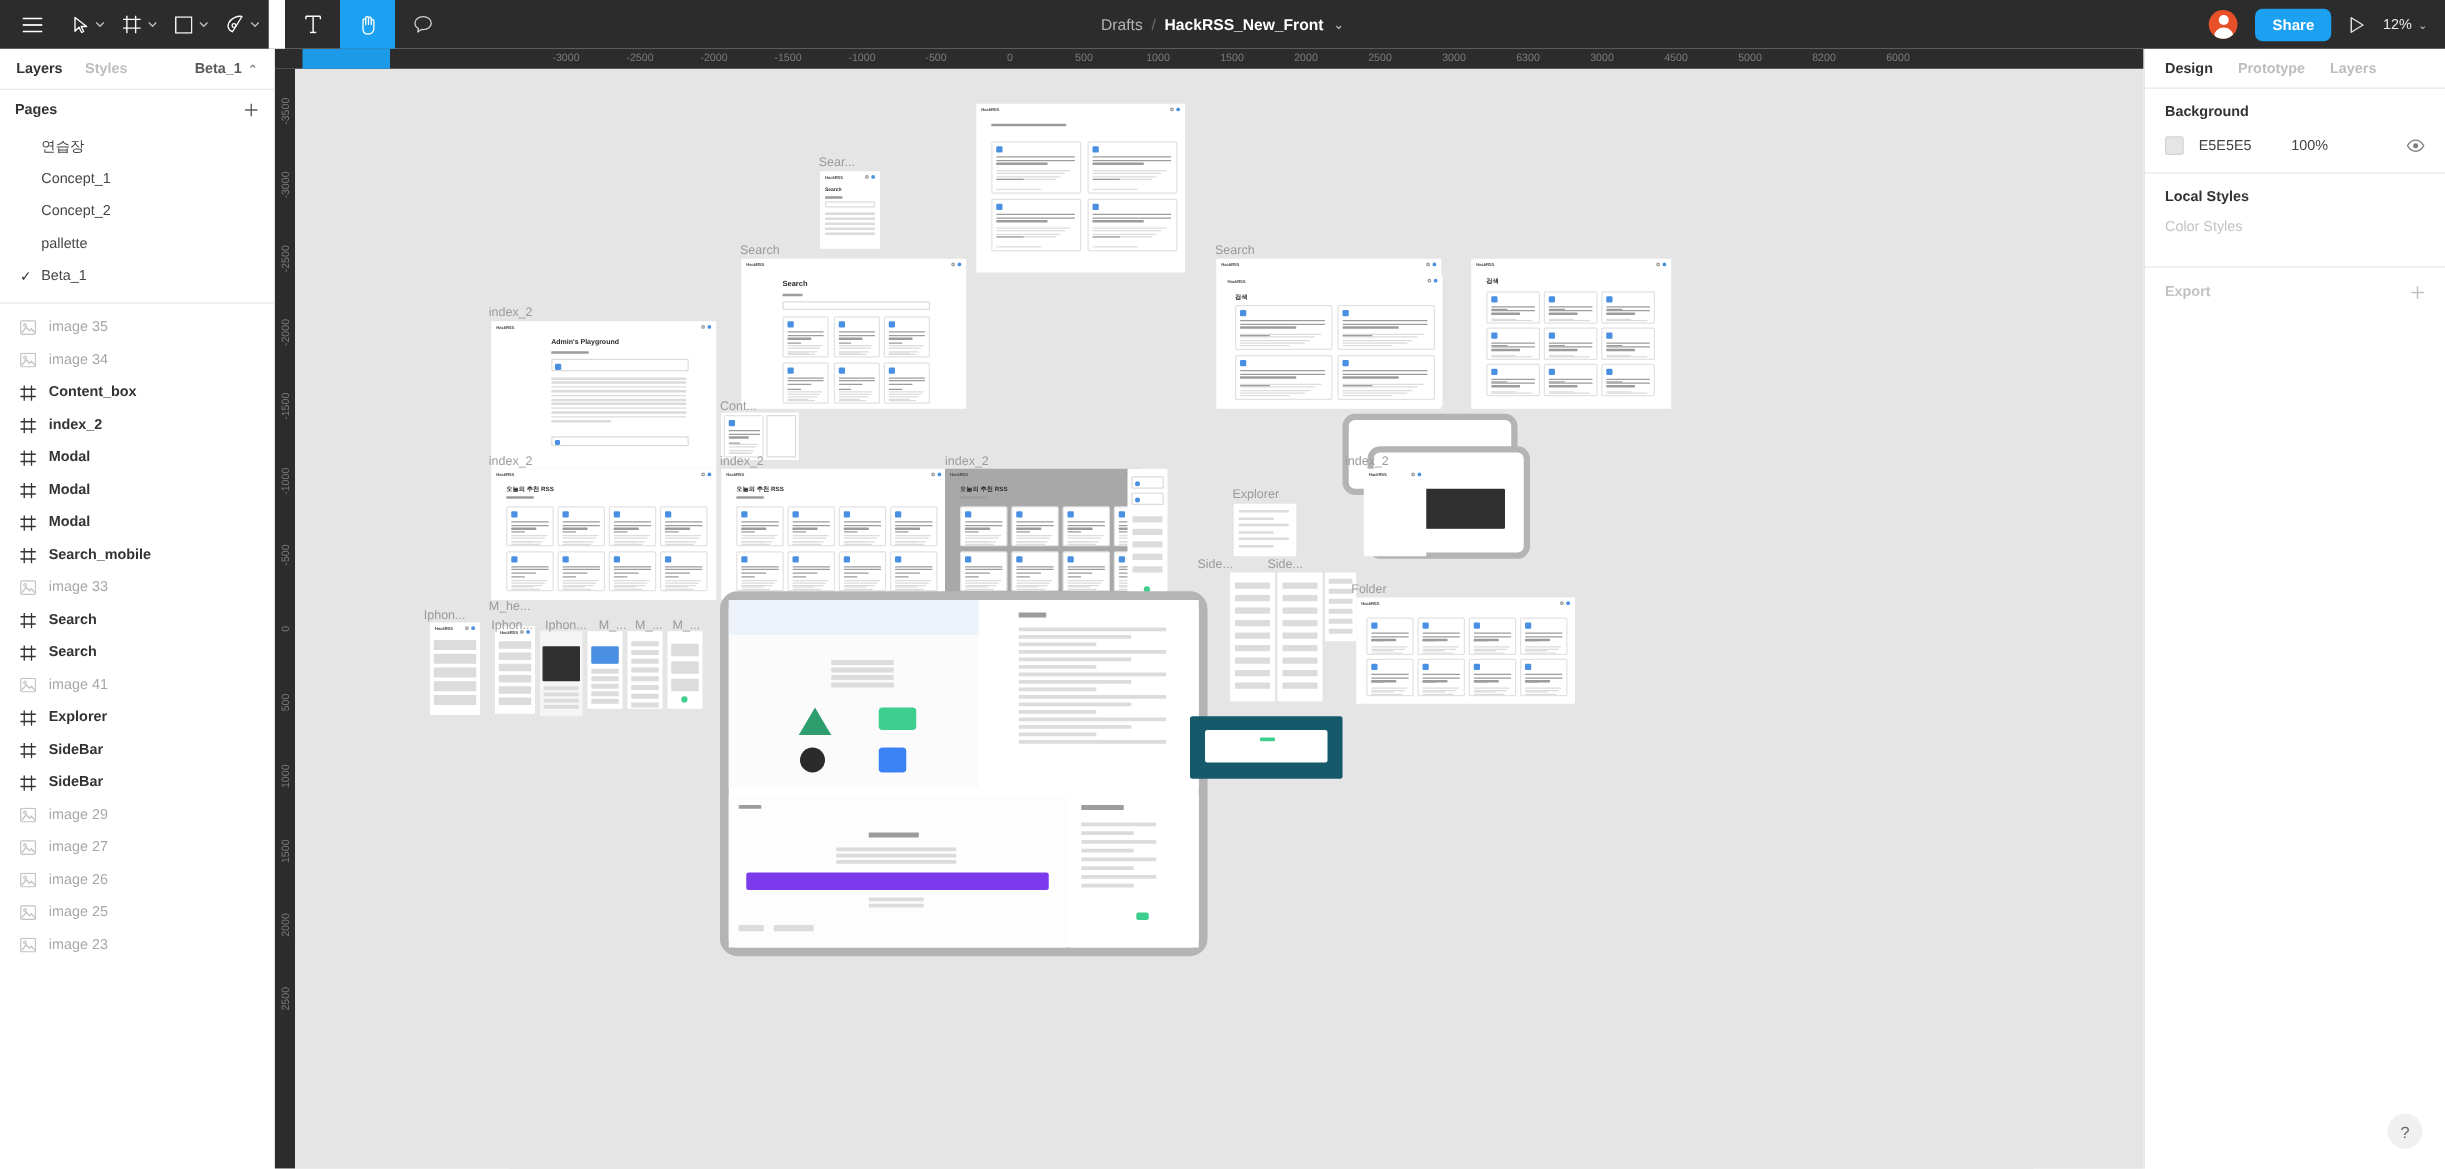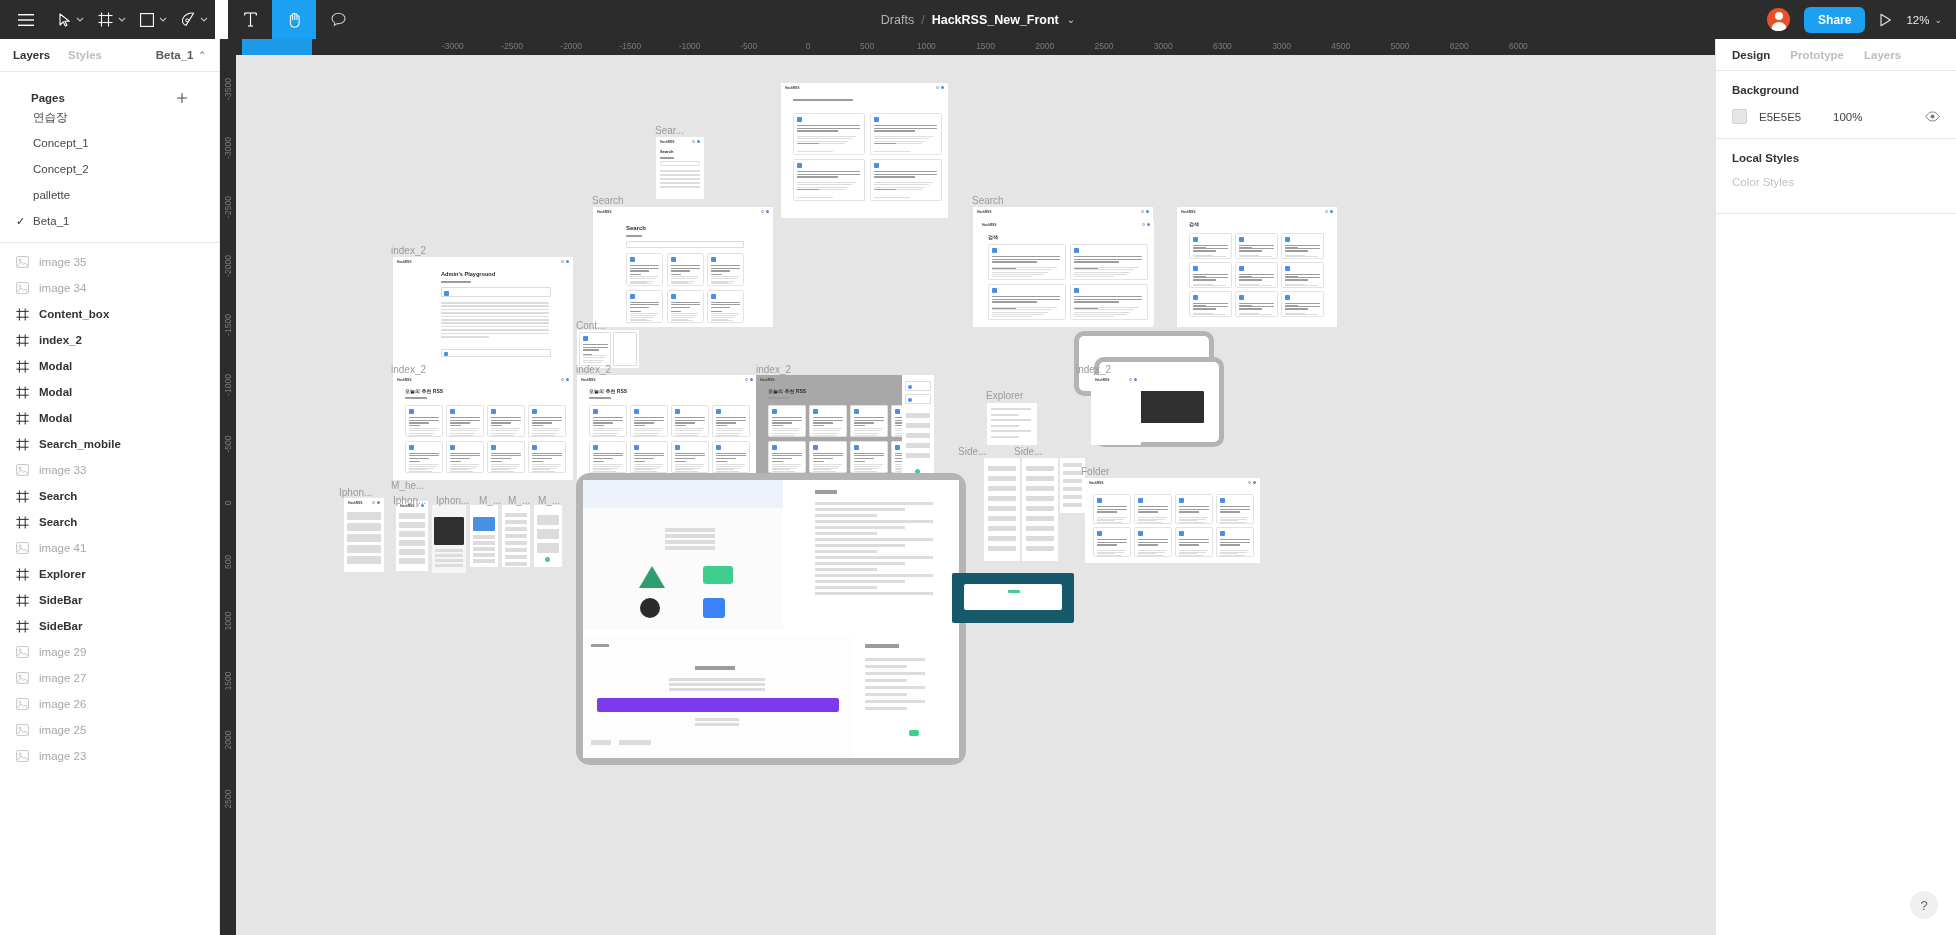--- a/index.html
+++ b/index.html
@@ -80,21 +80,21 @@
   .lp-tab { font-size: 11.5px; font-weight: bold; color: #bdbdbd; cursor: pointer; }
   .lp-tab.on { color: #333; }
   #lp-branch {
     position: absolute; right: 13px; display: flex; align-items: center;
     gap: 5px; font-size: 11.5px; color: #5a5a5a; font-weight: bold;
   }
   #lp-branch .bcar { font-size: 9px; color: #8a8a8a; }
   #lp-div { height: 1px; background: #e8e8e8; margin: 0; }
 
   #pages-head {
-    height: 32px; display: flex; align-items: flex-end; padding: 0 31px;
+    height: 32px; display: flex; align-items: center; padding: 0 12px;
     justify-content: space-between;
   }
   #pages-head .ph-label { font-size: 11.5px; font-weight: bold; color: #333; }
   .plus-btn { color: #6b6b6b; cursor: pointer; display: flex; }
 
   .page-row {
     height: 26px; display: flex; align-items: center;
     padding-left: 33px; font-size: 11.5px; color: #474747; position: relative;
     cursor: pointer;
   }
@@ -629,20 +629,31 @@
           </svg>
       </span>
     </div>
   </div>
 
   <div class="rp-sec">
     <div class="ls-title">Local Styles</div>
     <div class="cs-title">Color Styles</div>
   </div>
 
+  <div id="export-sec">
+    <span class="ex-title">Export</span>
+    <span class="plus-btn">
+      <svg width="12" height="12" viewBox="0 0 12 12">
+          <g stroke="#bdbdbd" stroke-width="1.15">
+            <line x1="6" y1="1" x2="6" y2="11"></line>
+            <line x1="1" y1="6" x2="11" y2="6"></line>
+          </g>
+        </svg>
+    </span>
+  </div>
 </div>
 
 <div id="help-btn">?</div>
 
 <div id="canvas-area">
   <div id="ruler-h">
       <span class="hl" style="left: 232.8px;">-3000</span>
       <span class="hl" style="left: 292px;">-2500</span>
       <span class="hl" style="left: 351.2px;">-2000</span>
       <span class="hl" style="left: 410.4px;">-1500</span>

